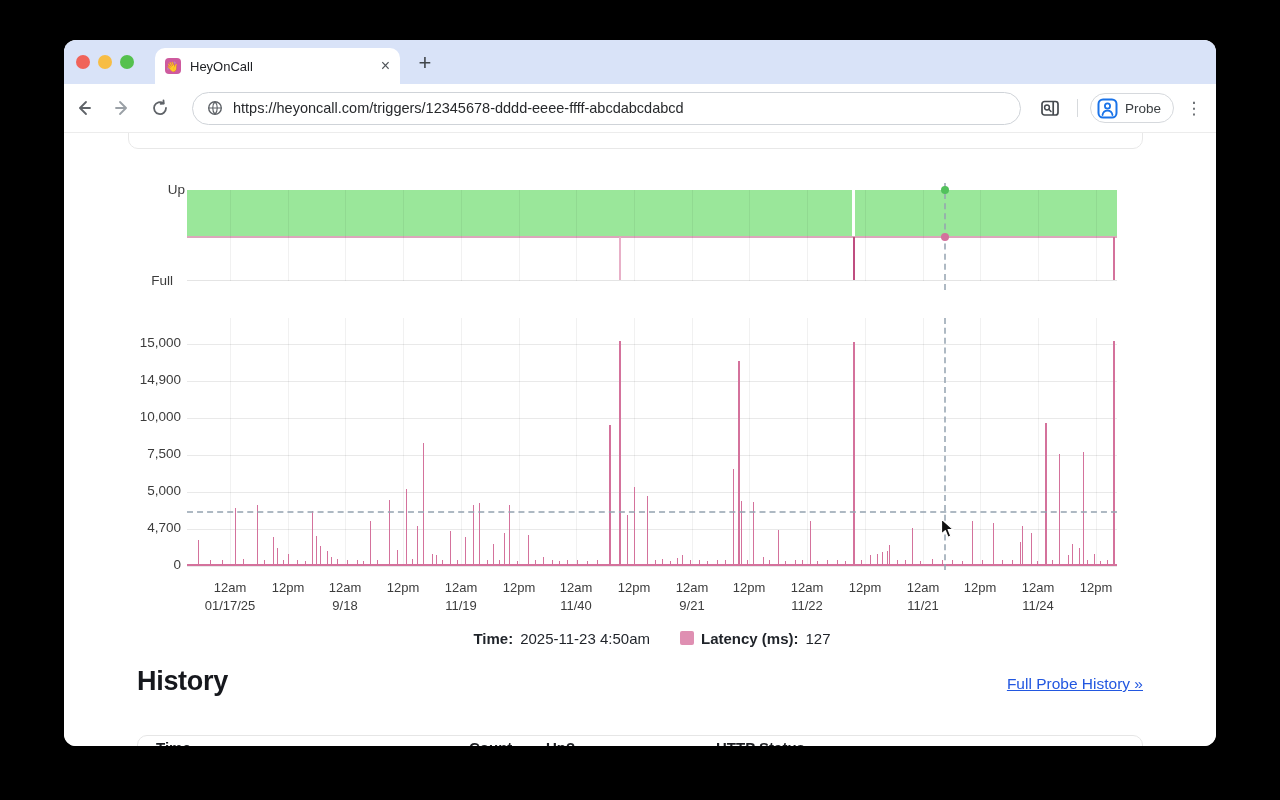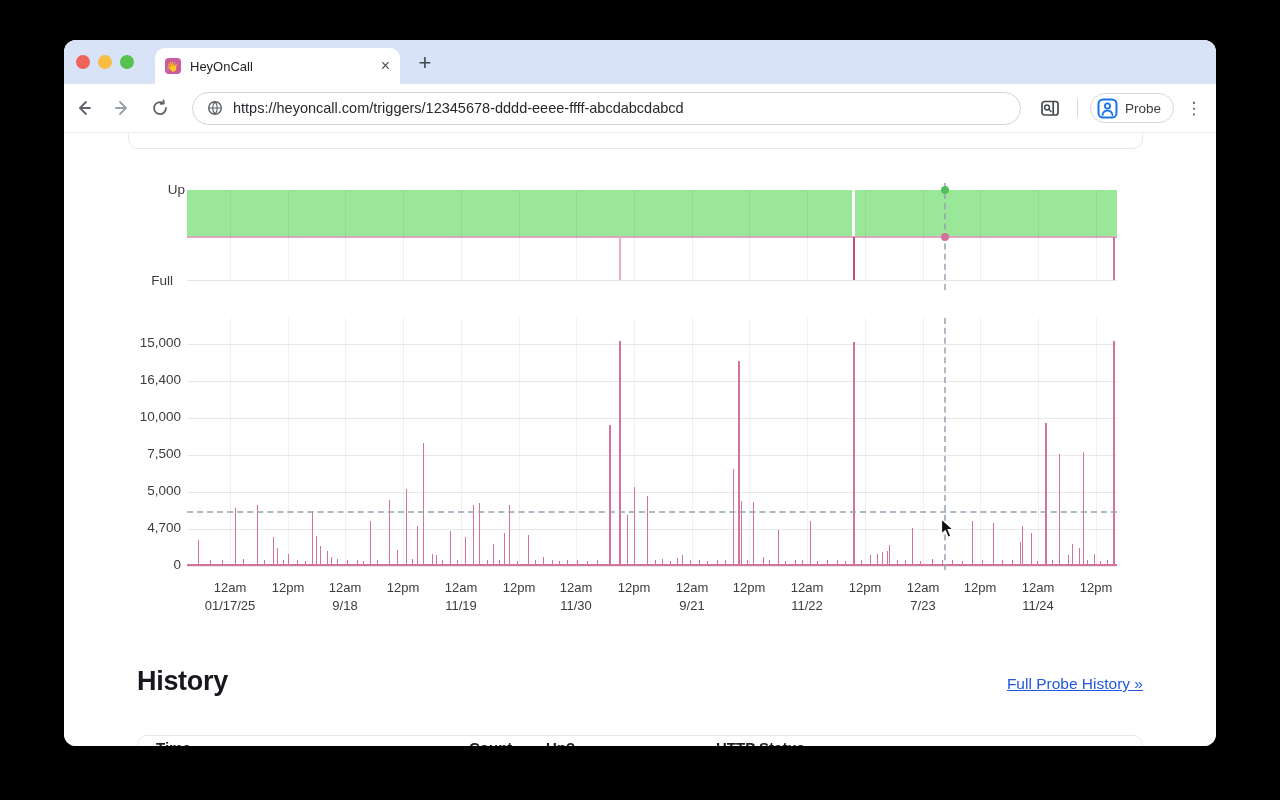--- a/index.html
+++ b/index.html
@@ -172,36 +172,36 @@
         <div style="position: absolute; left: 128px; top: 280px; width: 60px; text-align: center; font: 13px &quot;Liberation Sans&quot;, sans-serif; color: rgb(60, 60, 60);">9/18</div>
         <div style="position: absolute; left: 216px; top: 0px; height: 248px; width: 1px; background: rgba(0, 0, 0, 0.055);"></div>
         <div style="position: absolute; left: 186px; top: 262px; width: 60px; text-align: center; font: 13px &quot;Liberation Sans&quot;, sans-serif; color: rgb(60, 60, 60);">12pm</div>
         <div style="position: absolute; left: 274px; top: 0px; height: 248px; width: 1px; background: rgba(0, 0, 0, 0.055);"></div>
         <div style="position: absolute; left: 244px; top: 262px; width: 60px; text-align: center; font: 13px &quot;Liberation Sans&quot;, sans-serif; color: rgb(60, 60, 60);">12am</div>
         <div style="position: absolute; left: 244px; top: 280px; width: 60px; text-align: center; font: 13px &quot;Liberation Sans&quot;, sans-serif; color: rgb(60, 60, 60);">11/19</div>
         <div style="position: absolute; left: 332px; top: 0px; height: 248px; width: 1px; background: rgba(0, 0, 0, 0.055);"></div>
         <div style="position: absolute; left: 302px; top: 262px; width: 60px; text-align: center; font: 13px &quot;Liberation Sans&quot;, sans-serif; color: rgb(60, 60, 60);">12pm</div>
         <div style="position: absolute; left: 389px; top: 0px; height: 248px; width: 1px; background: rgba(0, 0, 0, 0.055);"></div>
         <div style="position: absolute; left: 359px; top: 262px; width: 60px; text-align: center; font: 13px &quot;Liberation Sans&quot;, sans-serif; color: rgb(60, 60, 60);">12am</div>
-        <div style="position: absolute; left: 359px; top: 280px; width: 60px; text-align: center; font: 13px &quot;Liberation Sans&quot;, sans-serif; color: rgb(60, 60, 60);">11/30</div>
+        <div style="position: absolute; left: 359px; top: 280px; width: 60px; text-align: center; font: 13px &quot;Liberation Sans&quot;, sans-serif; color: rgb(60, 60, 60);">11/40</div>
         <div style="position: absolute; left: 447px; top: 0px; height: 248px; width: 1px; background: rgba(0, 0, 0, 0.055);"></div>
         <div style="position: absolute; left: 417px; top: 262px; width: 60px; text-align: center; font: 13px &quot;Liberation Sans&quot;, sans-serif; color: rgb(60, 60, 60);">12pm</div>
         <div style="position: absolute; left: 505px; top: 0px; height: 248px; width: 1px; background: rgba(0, 0, 0, 0.055);"></div>
         <div style="position: absolute; left: 475px; top: 262px; width: 60px; text-align: center; font: 13px &quot;Liberation Sans&quot;, sans-serif; color: rgb(60, 60, 60);">12am</div>
         <div style="position: absolute; left: 475px; top: 280px; width: 60px; text-align: center; font: 13px &quot;Liberation Sans&quot;, sans-serif; color: rgb(60, 60, 60);">9/21</div>
         <div style="position: absolute; left: 562px; top: 0px; height: 248px; width: 1px; background: rgba(0, 0, 0, 0.055);"></div>
         <div style="position: absolute; left: 532px; top: 262px; width: 60px; text-align: center; font: 13px &quot;Liberation Sans&quot;, sans-serif; color: rgb(60, 60, 60);">12pm</div>
         <div style="position: absolute; left: 620px; top: 0px; height: 248px; width: 1px; background: rgba(0, 0, 0, 0.055);"></div>
         <div style="position: absolute; left: 590px; top: 262px; width: 60px; text-align: center; font: 13px &quot;Liberation Sans&quot;, sans-serif; color: rgb(60, 60, 60);">12am</div>
         <div style="position: absolute; left: 590px; top: 280px; width: 60px; text-align: center; font: 13px &quot;Liberation Sans&quot;, sans-serif; color: rgb(60, 60, 60);">11/22</div>
         <div style="position: absolute; left: 678px; top: 0px; height: 248px; width: 1px; background: rgba(0, 0, 0, 0.055);"></div>
         <div style="position: absolute; left: 648px; top: 262px; width: 60px; text-align: center; font: 13px &quot;Liberation Sans&quot;, sans-serif; color: rgb(60, 60, 60);">12pm</div>
         <div style="position: absolute; left: 736px; top: 0px; height: 248px; width: 1px; background: rgba(0, 0, 0, 0.055);"></div>
         <div style="position: absolute; left: 706px; top: 262px; width: 60px; text-align: center; font: 13px &quot;Liberation Sans&quot;, sans-serif; color: rgb(60, 60, 60);">12am</div>
-        <div style="position: absolute; left: 706px; top: 280px; width: 60px; text-align: center; font: 13px &quot;Liberation Sans&quot;, sans-serif; color: rgb(60, 60, 60);">7/23</div>
+        <div style="position: absolute; left: 706px; top: 280px; width: 60px; text-align: center; font: 13px &quot;Liberation Sans&quot;, sans-serif; color: rgb(60, 60, 60);">11/21</div>
         <div style="position: absolute; left: 793px; top: 0px; height: 248px; width: 1px; background: rgba(0, 0, 0, 0.055);"></div>
         <div style="position: absolute; left: 763px; top: 262px; width: 60px; text-align: center; font: 13px &quot;Liberation Sans&quot;, sans-serif; color: rgb(60, 60, 60);">12pm</div>
         <div style="position: absolute; left: 851px; top: 0px; height: 248px; width: 1px; background: rgba(0, 0, 0, 0.055);"></div>
         <div style="position: absolute; left: 821px; top: 262px; width: 60px; text-align: center; font: 13px &quot;Liberation Sans&quot;, sans-serif; color: rgb(60, 60, 60);">12am</div>
         <div style="position: absolute; left: 821px; top: 280px; width: 60px; text-align: center; font: 13px &quot;Liberation Sans&quot;, sans-serif; color: rgb(60, 60, 60);">11/24</div>
         <div style="position: absolute; left: 909px; top: 0px; height: 248px; width: 1px; background: rgba(0, 0, 0, 0.055);"></div>
         <div style="position: absolute; left: 879px; top: 262px; width: 60px; text-align: center; font: 13px &quot;Liberation Sans&quot;, sans-serif; color: rgb(60, 60, 60);">12pm</div>
         <div style="position: absolute; left: 0px; top: 245.5px; width: 930px; height: 2.5px; background: rgb(212, 114, 156); z-index: 3;"></div>
         <div style="position: absolute; left: 11px; top: 222.32px; width: 1.4px; height: 23.68px; background: rgb(212, 114, 156); z-index: 2;"></div>
         <div style="position: absolute; left: 48px; top: 189.76px; width: 1.4px; height: 56.24px; background: rgb(212, 114, 156); z-index: 2;"></div>
@@ -320,35 +320,42 @@
         <div style="position: absolute; left: 825px; top: 242.3px; width: 1.4px; height: 3.7px; background: rgb(212, 114, 156); z-index: 2;"></div>
         <div style="position: absolute; left: 850px; top: 243.04px; width: 1.4px; height: 2.96px; background: rgb(212, 114, 156); z-index: 2;"></div>
         <div style="position: absolute; left: 865px; top: 241.56px; width: 1.4px; height: 4.44px; background: rgb(212, 114, 156); z-index: 2;"></div>
         <div style="position: absolute; left: 900px; top: 242.3px; width: 1.4px; height: 3.7px; background: rgb(212, 114, 156); z-index: 2;"></div>
         <div style="position: absolute; left: 913px; top: 243.04px; width: 1.4px; height: 2.96px; background: rgb(212, 114, 156); z-index: 2;"></div>
         <div style="position: absolute; left: 920px; top: 241.56px; width: 1.4px; height: 4.44px; background: rgb(212, 114, 156); z-index: 2;"></div>
         <div style="position: absolute; left: 757px; top: 0px; height: 252px; width: 0px; border-left: 2px dashed rgb(148, 162, 176); opacity: 0.75; z-index: 4;"></div>
         <div style="position: absolute; left: 0px; top: 193px; width: 930px; height: 0px; border-top: 2px dashed rgb(148, 162, 176); opacity: 0.75; z-index: 4;"></div>
       </div>
 
+    <div class="tooltip-row">
+      <b>Time:</b>
+      <span>2025-11-23 4:50am</span>
+      <span class="swatch" id="legend-swatch" style="background: rgb(223, 143, 178);"></span>
+      <b>Latency (ms):</b>
+      <span>127</span>
+    </div>
 
     <div class="history-h">History</div>
     <a class="history-link" href="#">Full Probe History »</a>
 
     <div class="tablecard">
       <span class="th" style="left:18px;">Time</span>
       <span class="th" style="left:331px;">Count</span>
       <span class="th" style="left:408px;">Up?</span>
       <span class="th" style="left:578px;">HTTP Status</span>
     </div>
 
     <svg class="cursor" style="left:876px; top:385px;" width="15" height="21" viewBox="0 0 15 21">
       <path d="M1.5,1 L1.5,16 L5.3,12.6 L8,19.2 L10.8,18 L8.1,11.6 L13.2,11.6 Z" fill="#111" stroke="#fff" stroke-width="1.2" stroke-linejoin="round"></path>
     </svg>
   <div style="position: absolute; left: 0px; top: 424px; width: 117px; text-align: right; font: 13.5px &quot;Liberation Sans&quot;, sans-serif; color: rgb(60, 60, 60);">0</div>
       <div style="position: absolute; left: 0px; top: 387px; width: 117px; text-align: right; font: 13.5px &quot;Liberation Sans&quot;, sans-serif; color: rgb(60, 60, 60);">4,700</div>
       <div style="position: absolute; left: 0px; top: 350px; width: 117px; text-align: right; font: 13.5px &quot;Liberation Sans&quot;, sans-serif; color: rgb(60, 60, 60);">5,000</div>
       <div style="position: absolute; left: 0px; top: 313px; width: 117px; text-align: right; font: 13.5px &quot;Liberation Sans&quot;, sans-serif; color: rgb(60, 60, 60);">7,500</div>
       <div style="position: absolute; left: 0px; top: 276px; width: 117px; text-align: right; font: 13.5px &quot;Liberation Sans&quot;, sans-serif; color: rgb(60, 60, 60);">10,000</div>
-      <div style="position: absolute; left: 0px; top: 239px; width: 117px; text-align: right; font: 13.5px &quot;Liberation Sans&quot;, sans-serif; color: rgb(60, 60, 60);">16,400</div>
+      <div style="position: absolute; left: 0px; top: 239px; width: 117px; text-align: right; font: 13.5px &quot;Liberation Sans&quot;, sans-serif; color: rgb(60, 60, 60);">14,900</div>
       <div style="position: absolute; left: 0px; top: 202px; width: 117px; text-align: right; font: 13.5px &quot;Liberation Sans&quot;, sans-serif; color: rgb(60, 60, 60);">15,000</div>
     </div>
 </div>
 
 </body></html>

